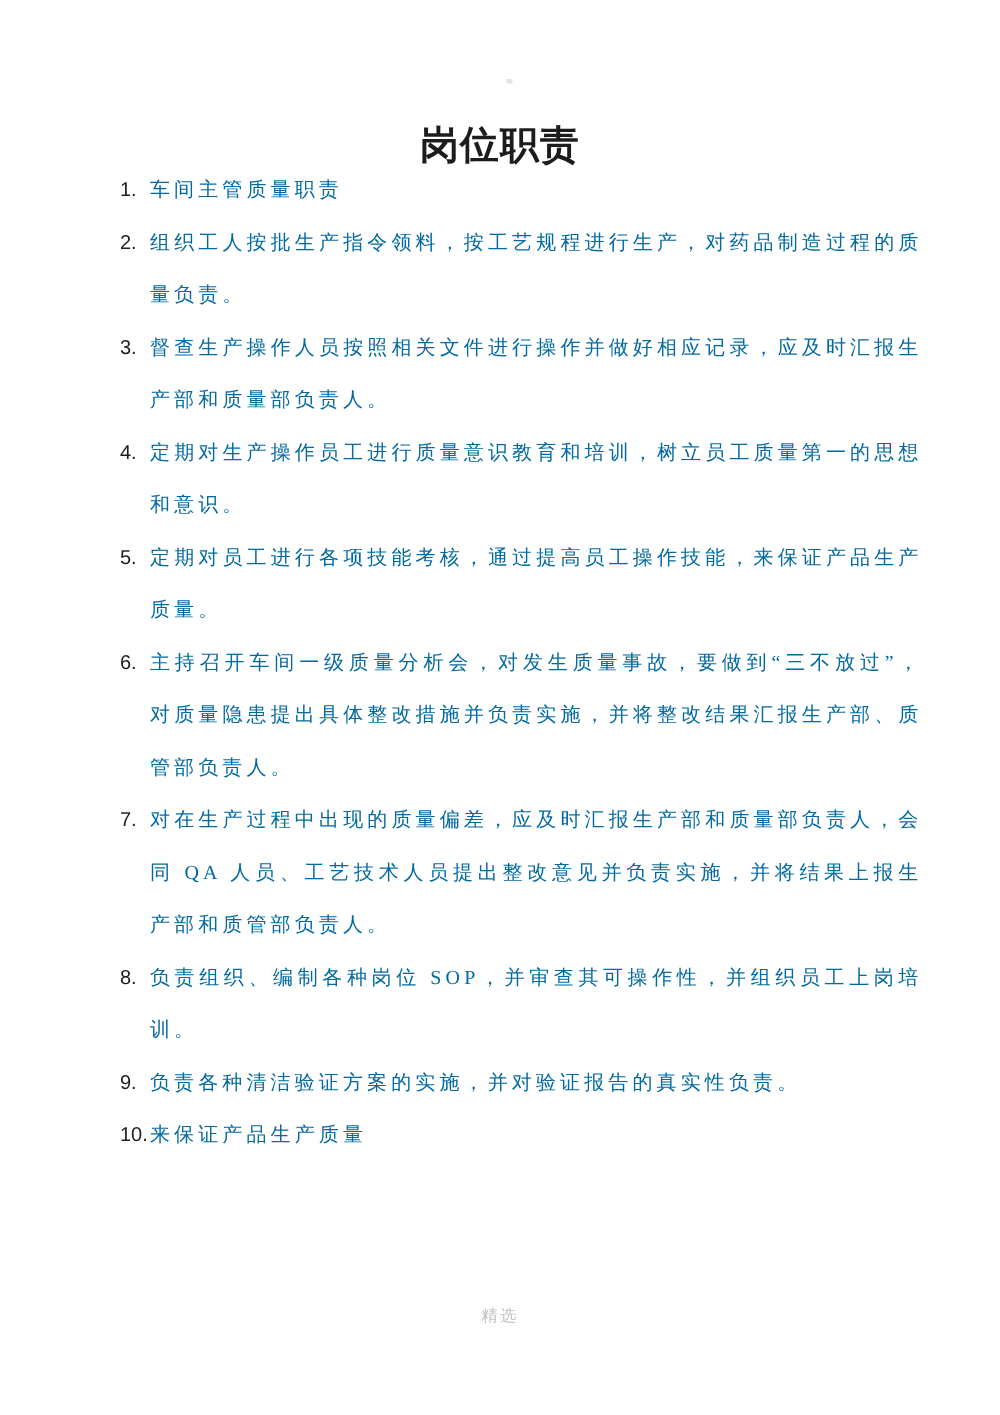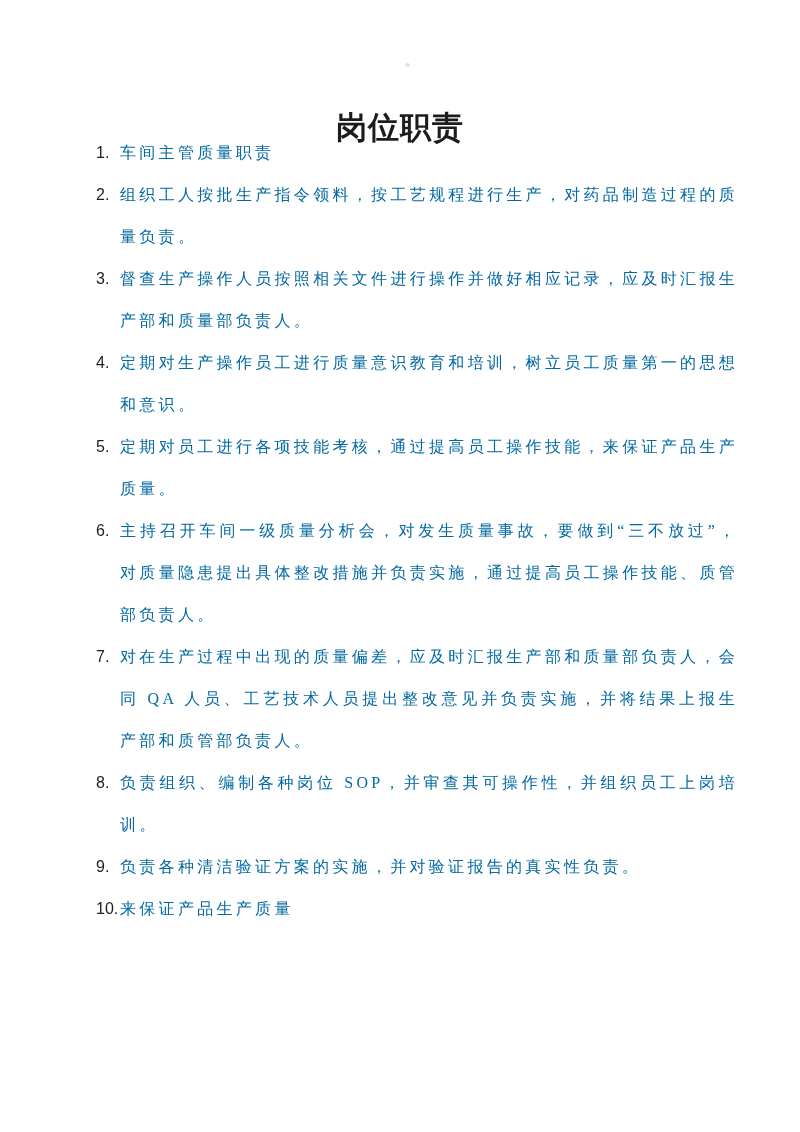--- a/index.html
+++ b/index.html
@@ -22,21 +22,21 @@
     width: 5px;
     height: 4px;
     background: #e2e2e2;
     border-radius: 50%;
   }
   .title {
     position: absolute;
     top: 88px;
     left: 0;
     right: 0;
-    margin: 16px;
+    margin: 4px;
     text-align: center;
     font-family: "Liberation Serif", "DejaVu Serif", serif;
     font-weight: bold;
     font-size: 31px;
     line-height: 48px;
     color: #1c1c1c;
     letter-spacing: 1px;
   }
   .items {
     position: absolute;
@@ -108,21 +108,21 @@
     <span class="txt">定期对生产操作员工进行质量意识教育和培训，树立员工质量第一的思想和意识。</span>
   </li>
 
   <li class="item">
     <span class="num">5.</span>
     <span class="txt">定期对员工进行各项技能考核，通过提高员工操作技能，来保证产品生产质量。</span>
   </li>
 
   <li class="item">
     <span class="num">6.</span>
-    <span class="txt">主持召开车间一级质量分析会，对发生质量事故，要做到“三不放过”，对质量隐患提出具体整改措施并负责实施，通过提高员工操作技能、质管部负责人。</span>
+    <span class="txt">主持召开车间一级质量分析会，对发生质量事故，要做到“三不放过”，对质量隐患提出具体整改措施并负责实施，并将整改结果汇报生产部、质管部负责人。</span>
   </li>
 
   <li class="item">
     <span class="num">7.</span>
     <span class="txt">对在生产过程中出现的质量偏差，应及时汇报生产部和质量部负责人，会同 QA 人员、工艺技术人员提出整改意见并负责实施，并将结果上报生产部和质管部负责人。</span>
   </li>
 
   <li class="item">
     <span class="num">8.</span>
     <span class="txt">负责组织、编制各种岗位 SOP，并审查其可操作性，并组织员工上岗培训。</span>
@@ -132,13 +132,14 @@
     <span class="num">9.</span>
     <span class="txt">负责各种清洁验证方案的实施，并对验证报告的真实性负责。</span>
   </li>
 
   <li class="item">
     <span class="num">10.</span>
     <span class="txt">来保证产品生产质量</span>
   </li>
 
 </ol>
+  <div class="footer">精选</div>
 </div>
 
 </body></html>

